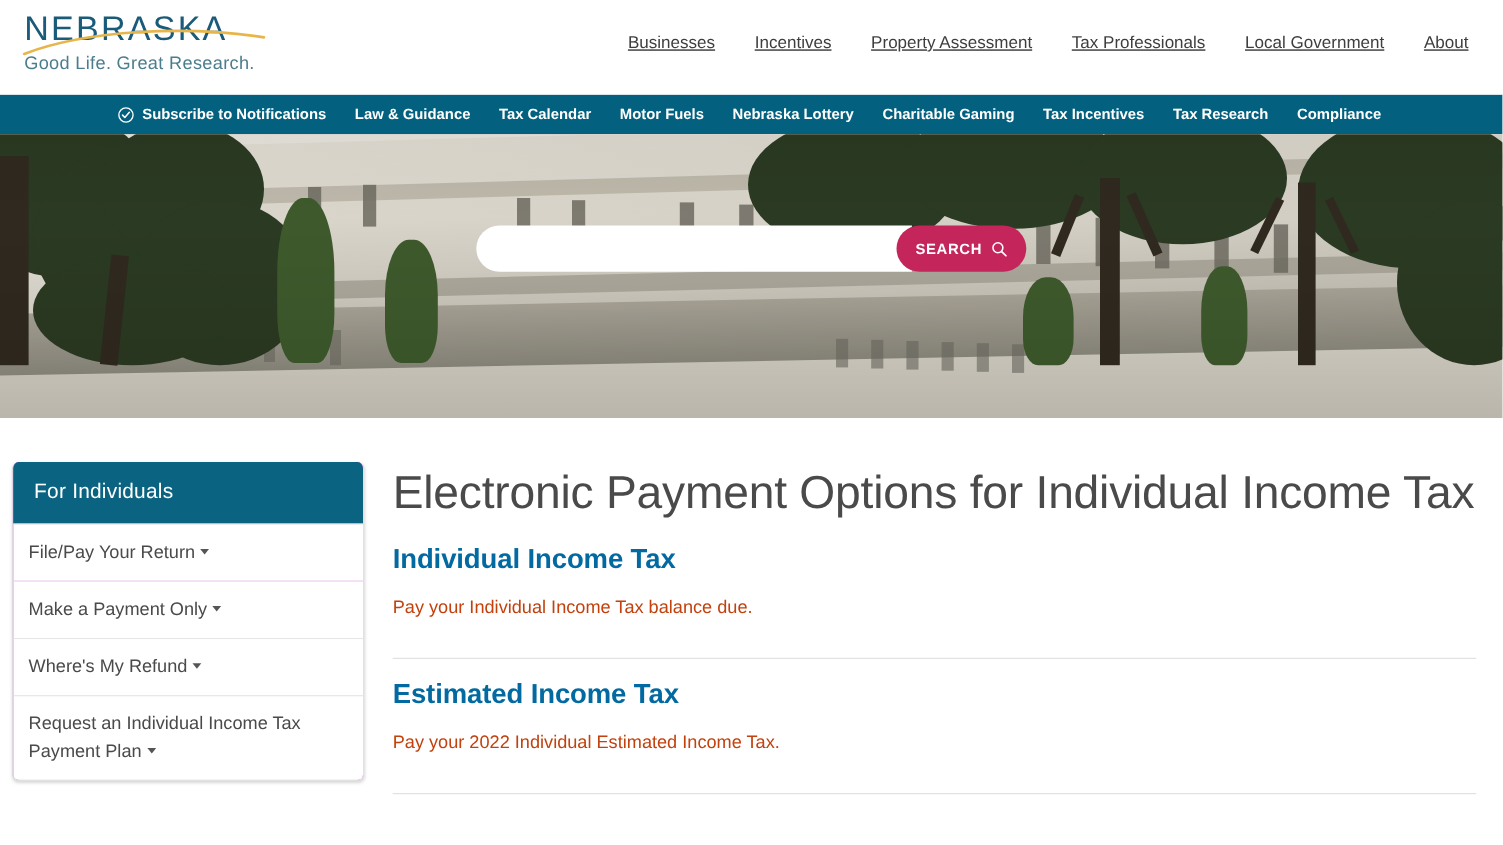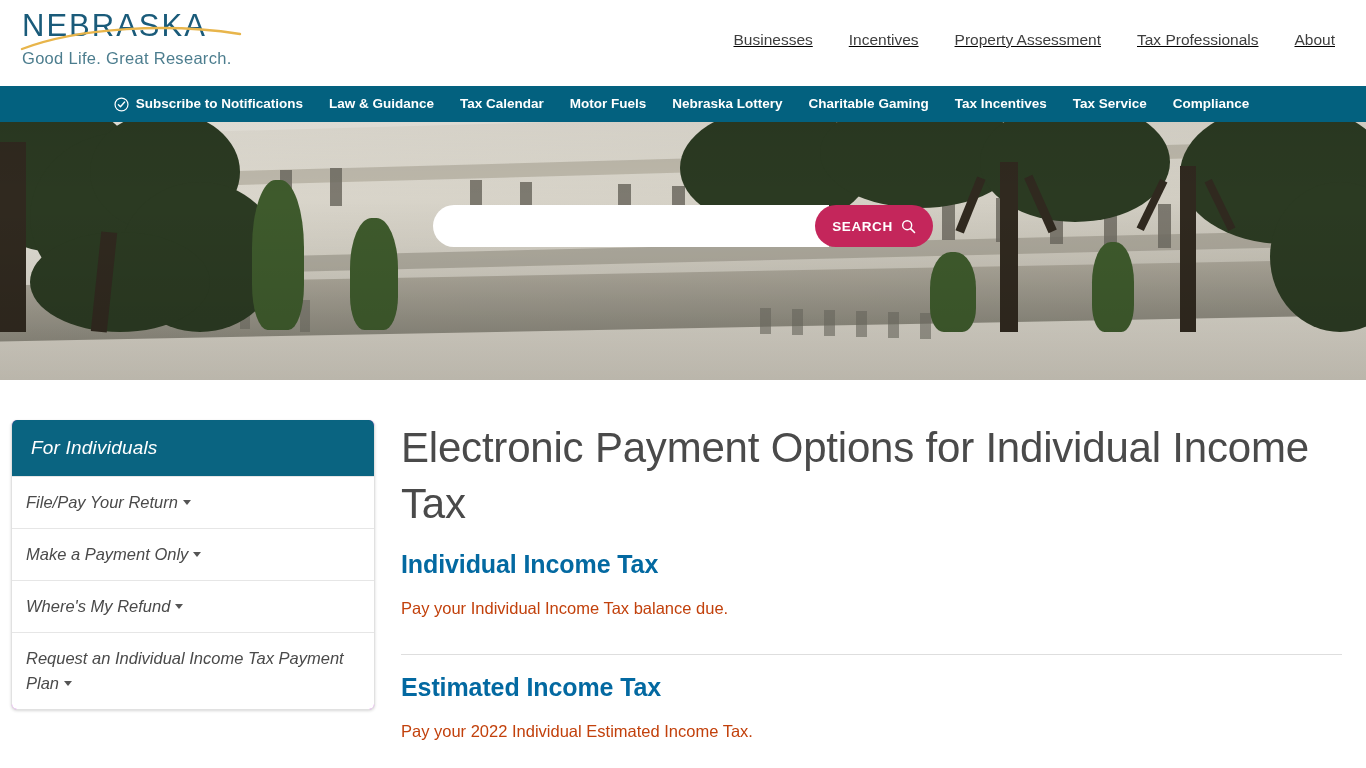--- a/index.html
+++ b/index.html
@@ -204,29 +204,28 @@
 
   
   .page {
     display: flex;
     align-items: flex-start;
     padding: 40px 0 0 0;
     background: #fff;
   }
   .sidebar {
     flex: 0 0 auto;
-    width: 364px;
+    width: 320px;
     margin-left: 11px;
     border-radius: 6px;
     overflow: hidden;
     box-shadow: 0 1px 3px rgba(0,0,0,.16);
     background: #d946ef;
     border: 1px solid #e1e1e1;
     border-top: none;
-    font-style: italic;
   }
   .sidebar-head {
     background: #0a6481;
     color: #ffffff;
     font-size: 19px;
     padding: 17px 0 17px 19px;
     letter-spacing: .2px;
   }
   .sidebar-item {
     padding: 13px 18px 13px 14px;
@@ -296,39 +295,40 @@
       <path d="M2 26 C 60 4, 150 0, 220 11" fill="none" stroke="#e8b54b" stroke-width="2.4" stroke-linecap="round"></path>
     </svg>
     <div class="logo-tag">Good Life. Great Research.</div>
   </div>
 
   <nav class="top-nav">
     <a href="#">Businesses</a>
     <a href="#">Incentives</a>
     <a href="#">Property Assessment</a>
     <a href="#">Tax Professionals</a>
+    <a href="#">Local Government</a>
     <a href="#">About</a>
   </nav>
 </div>
 
 <nav class="teal-nav">
   <a href="#" class="first">
     <svg class="check-icon" viewBox="0 0 16 16">
       <circle cx="8" cy="8" r="6.9" fill="none" stroke="#ffffff" stroke-width="1.3"></circle>
       <path d="M4.7 8.2 L6.9 10.4 L11.3 5.4" fill="none" stroke="#ffffff" stroke-width="1.5" stroke-linecap="round" stroke-linejoin="round"></path>
     </svg>
     <span>Subscribe to Notifications</span>
   </a>
   <a href="#">Law &amp; Guidance</a>
   <a href="#">Tax Calendar</a>
   <a href="#">Motor Fuels</a>
   <a href="#">Nebraska Lottery</a>
   <a href="#">Charitable Gaming</a>
   <a href="#">Tax Incentives</a>
-  <a href="#">Tax Service</a>
+  <a href="#">Tax Research</a>
   <a href="#">Compliance</a>
 </nav>
 
 <div class="hero">
   <div class="hero-photo">
     <div class="hero-sky"></div>
     <div class="cap-building"></div>
     <div class="cap-cornice"></div>
     <div class="cap-mid"></div>
     <div class="cap-base"></div>

